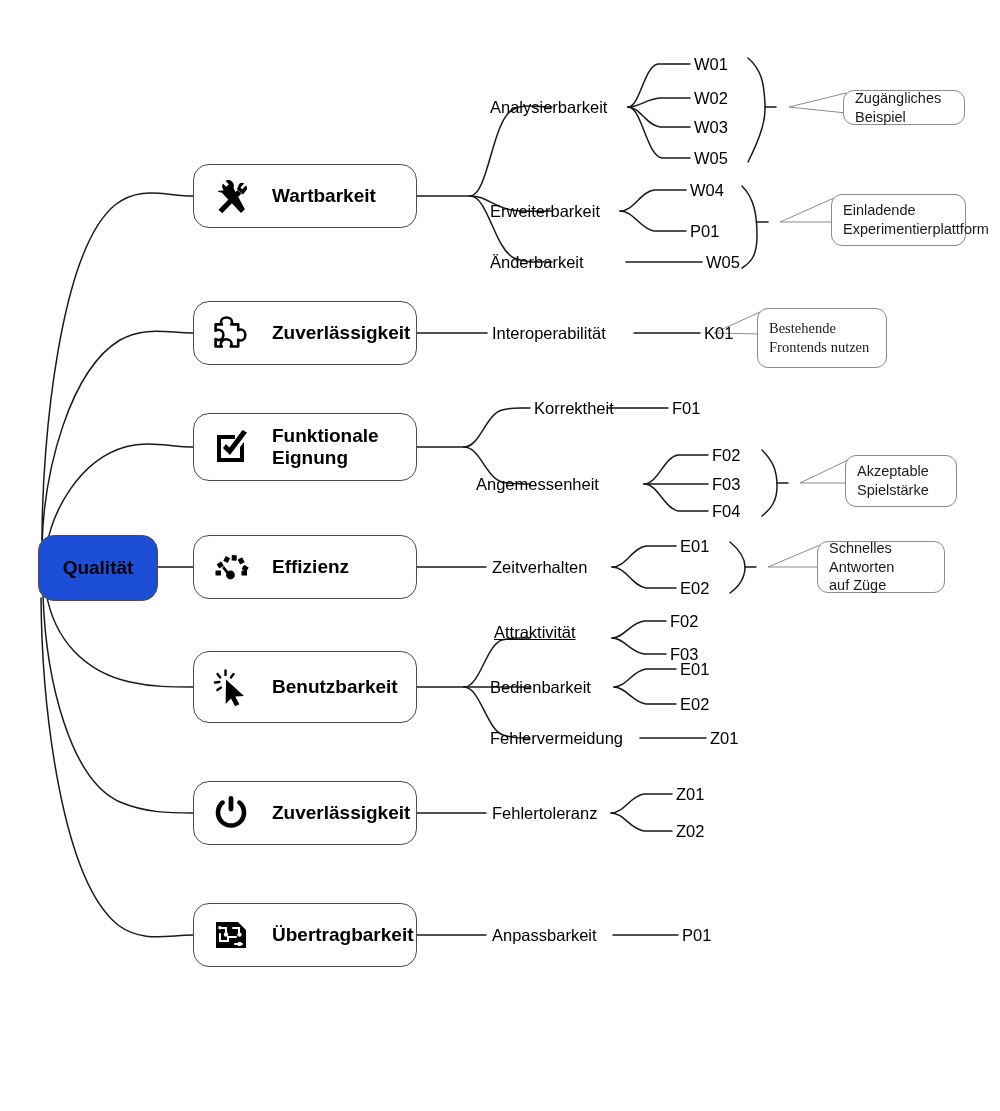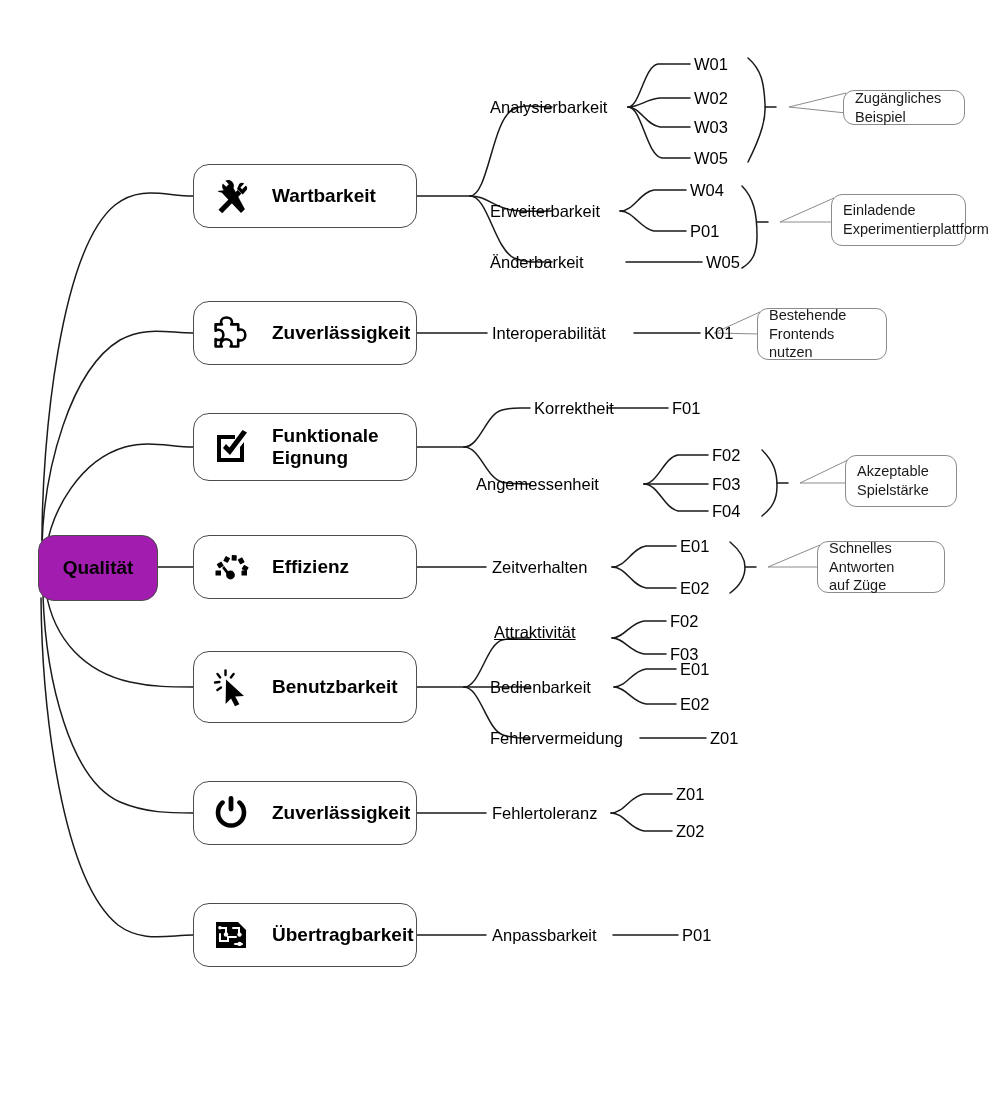--- a/index.html
+++ b/index.html
@@ -9,21 +9,21 @@
     -webkit-font-smoothing:antialiased;
   }
   #stage{position:absolute;left:0;top:0;width:1000px;height:1111px;}
   #wires{position:absolute;left:0;top:0;width:1000px;height:1111px;pointer-events:none;}
 
   .node{
     position:absolute;box-sizing:border-box;
     border:1.6px solid #4d4d4d;border-radius:16px;background:#ffffff;
     display:flex;align-items:center;
   }
-  .node.root{background:#a21caf;border-color:#4d4d4d;justify-content:center;}
+  .node.root{background:#1d4ed8;border-color:#4d4d4d;justify-content:center;}
   .node .ico{
     flex:0 0 auto;display:flex;align-items:center;justify-content:center;
     width:46px;height:46px;margin-left:14px;
   }
   .node .ico svg{display:block;}
   .node .lbl{
     font-weight:bold;font-size:19px;color:#000;line-height:1.16;
     margin-left:18px;white-space:pre-line;
   }
   .node.root .lbl{margin-left:0;font-size:19px;}
@@ -279,21 +279,21 @@
   <div class="leaf code" style="left:676px;top:786px;">Z01</div>
   <div class="leaf code" style="left:676px;top:823px;">Z02</div>
 
   <div class="leaf code" style="left:682px;top:927px;">P01</div>
 
   <div class="callout" style="left:843px;top:90px;width:122px;height:35px;display:flex;align-items:center;">Zugängliches Beispiel</div>
 
   <div class="callout" style="left:831px;top:194px;width:135px;height:52px;display:flex;align-items:center;">Einladende
 Experimentierplattform</div>
 
-  <div class="callout" style="left:757px;top:308px;width:130px;height:52px;display:flex;align-items:center;">Bestehende
+  <div class="callout" style="left:757px;top:308px;width:130px;height:60px;display:flex;align-items:center;font-family:Liberation Serif, serif;">Bestehende
 Frontends nutzen</div>
 
   <div class="callout" style="left:845px;top:455px;width:112px;height:52px;display:flex;align-items:center;">Akzeptable
 Spielstärke</div>
 
   <div class="callout" style="left:817px;top:541px;width:128px;height:52px;display:flex;align-items:center;">Schnelles Antworten
 auf Züge</div>
 
 </div>
 

